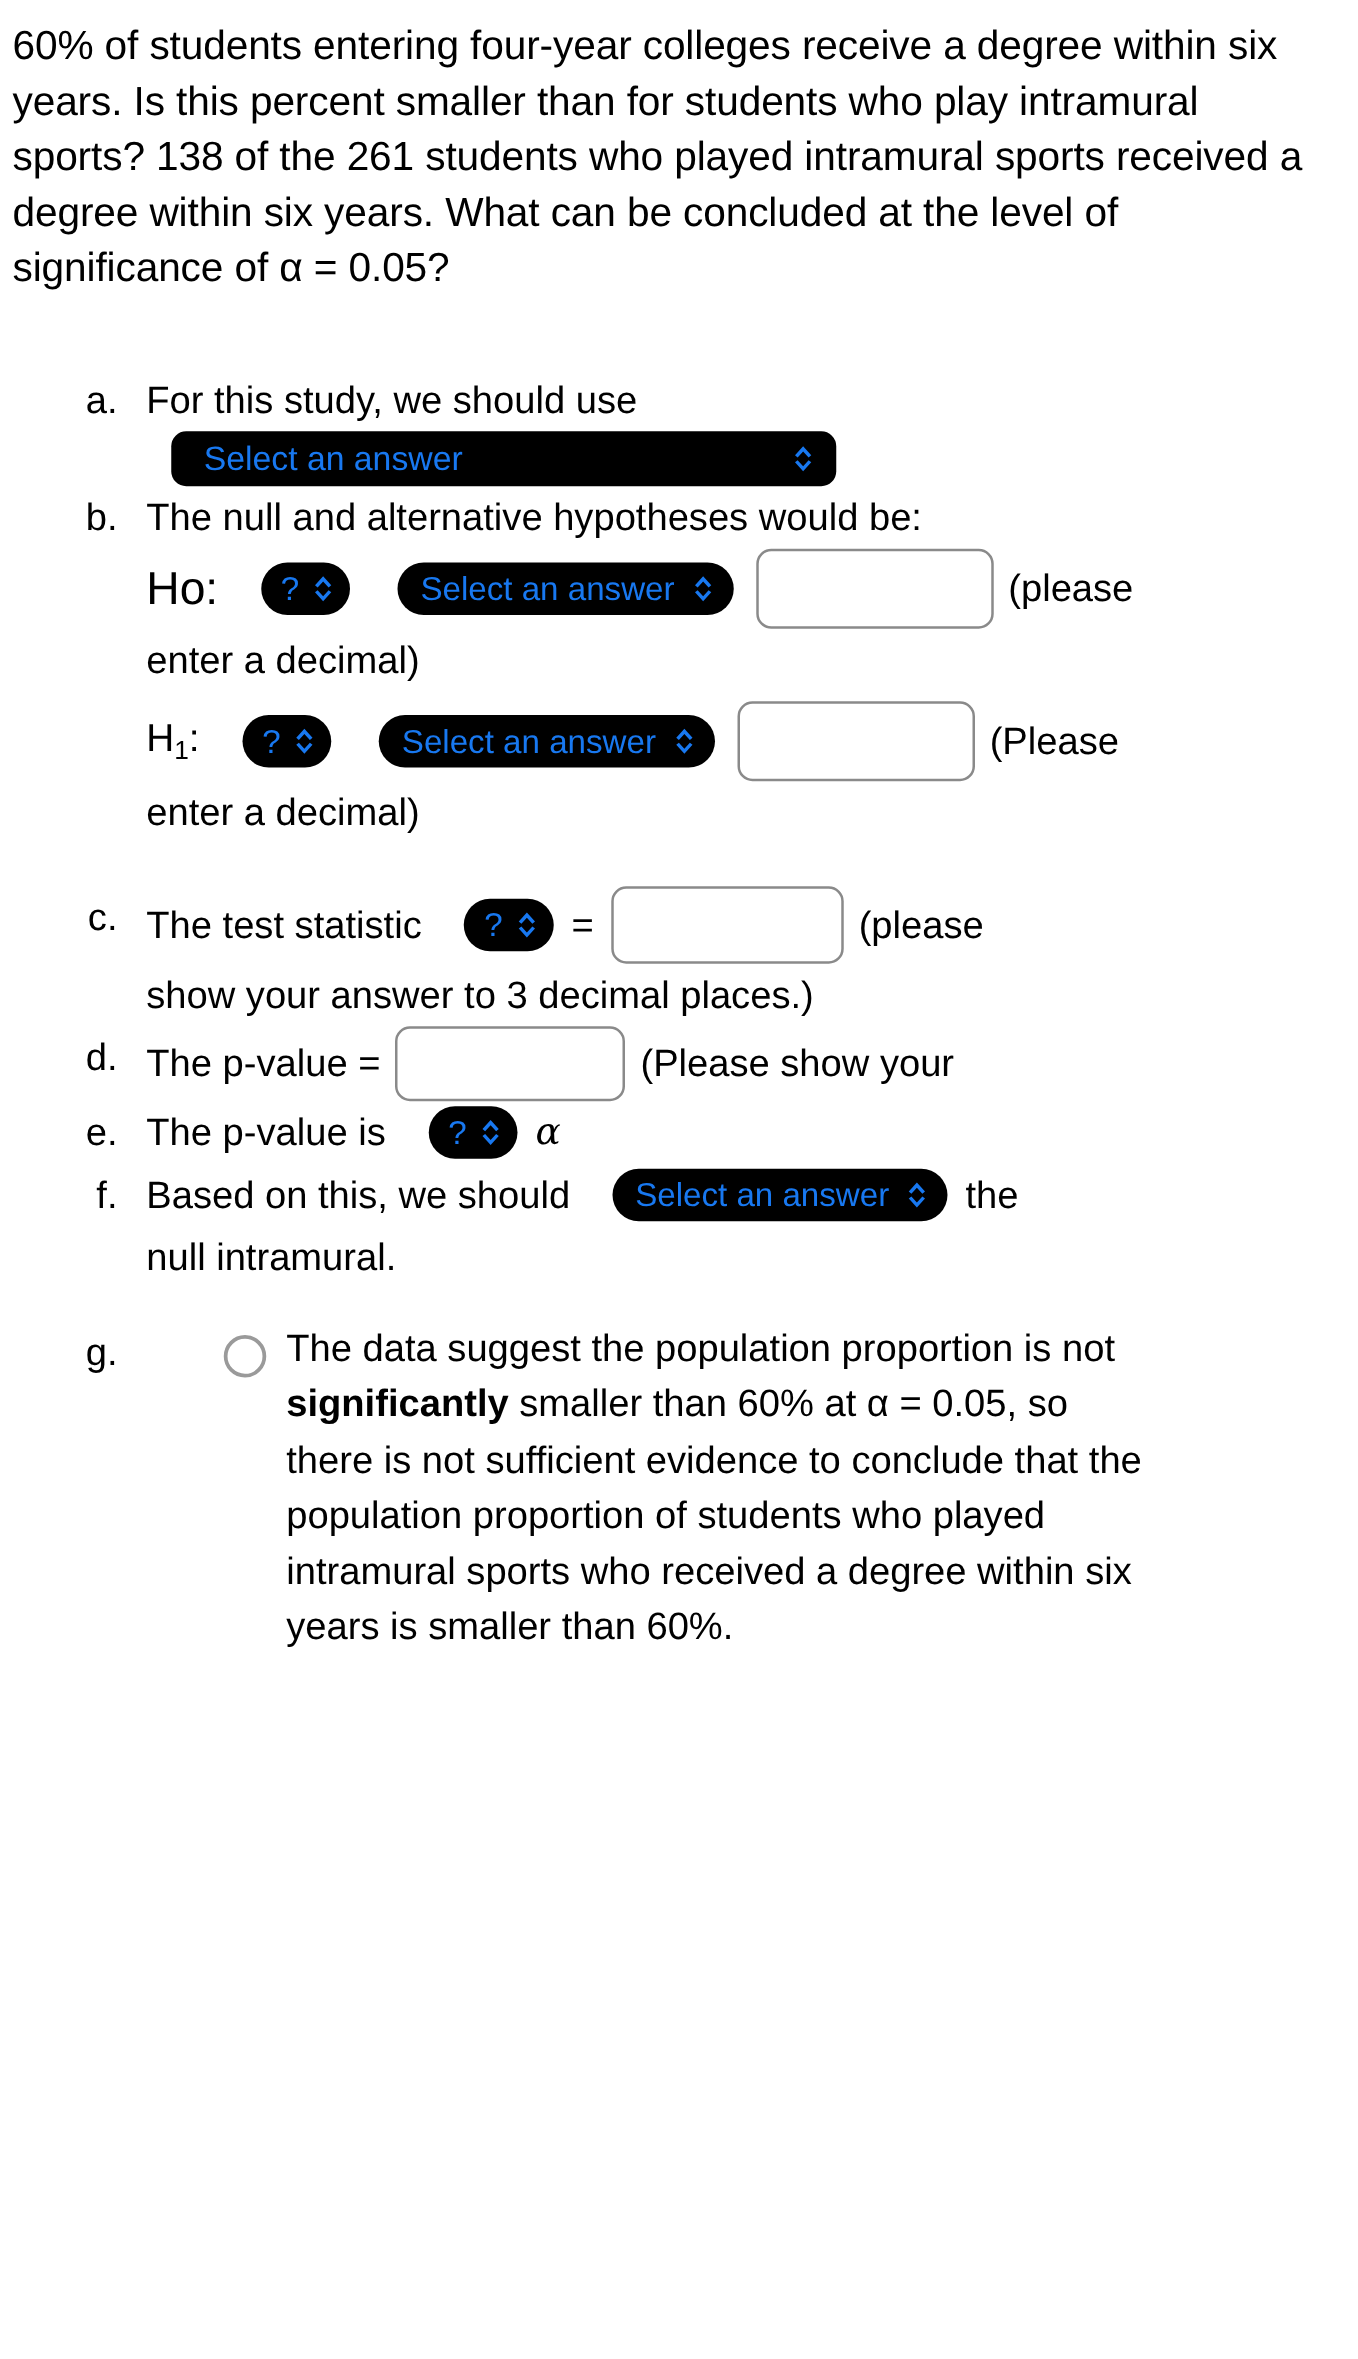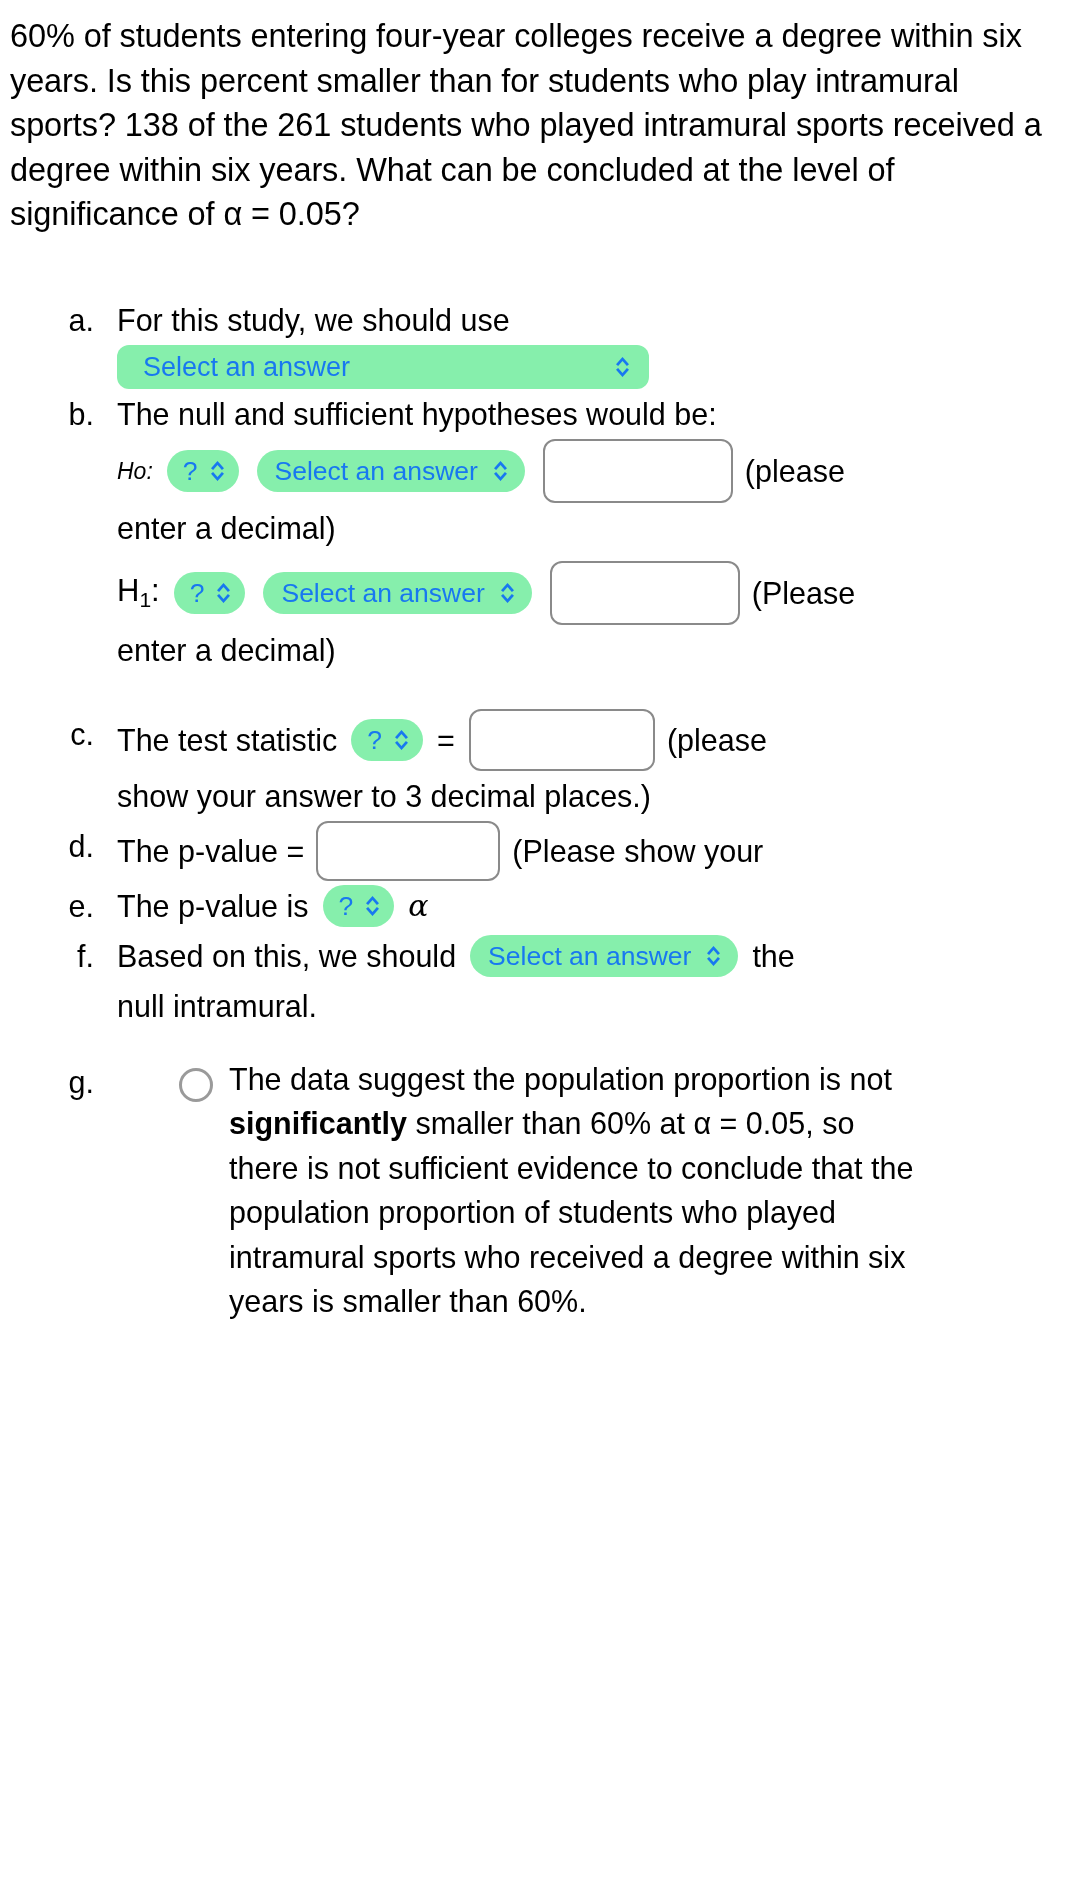--- a/index.html
+++ b/index.html
@@ -67,28 +67,29 @@
   }
   .row > * { flex: none; }
   .gap12 { width: 12px; }
   .gap14 { width: 14px; }
   .gap18 { width: 18px; }
 
   
   .pill {
     display: inline-flex;
     align-items: center;
-    background: #86efac;
+    background: #000000;
     border: none;
     border-radius: 999px;
     color: #1878f0;
     font-family: "Liberation Sans", sans-serif;
     cursor: pointer;
     white-space: nowrap;
     user-select: none;
+    margin-left: 20px;
   }
   .pill .pill-label {
     color: #1878f0;
   }
 
   
   .pill-wide {
     width: 488px;
     height: 44px;
     padding: 0 18px 0 26px;
@@ -141,21 +142,21 @@
   .tinput-md { width: 186px; height: 62px; }
   .tinput-sm { width: 184px; height: 60px; }
 
   
   .alpha {
     font-family: "DejaVu Serif", serif;
     font-style: italic;
     font-size: 30px;
   }
   .eq { font-size: 30.5px; }
-  .ho { font-size: 23px; font-style: italic; }
+  .ho { font-size: 37px; }
   .h1 { font-size: 31px; }
   .h1 sub {
     font-size: 21px;
     vertical-align: baseline;
     position: relative;
     top: 6px;
   }
 
   
   .choice {
@@ -203,21 +204,21 @@
               <path d="M8.5 2 L15 9.2 L12.9 10.9 L8.5 6.1 L4.1 10.9 L2 9.2 Z" fill="#1878f0"></path>
               <path d="M8.5 22 L2 14.8 L4.1 13.1 L8.5 17.9 L12.9 13.1 L15 14.8 Z" fill="#1878f0"></path>
             </svg>
           </span>
         </div>
       </div>
     </li>
 
     <li>
       <span class="marker">b.</span>
-      <span class="body-line">The null and sufficient hypotheses would be:</span>
+      <span class="body-line">The null and alternative hypotheses would be:</span>
 
       <div class="row">
         <span class="ho">Ho:</span>
         <span class="gap14"></span>
         <div class="pill pill-tiny">
           <span class="pill-label">?</span>
           <span class="chev">
             <svg viewBox="0 0 17 24" xmlns="http://www.w3.org/2000/svg">
               <path d="M8.5 2 L15 9.2 L12.9 10.9 L8.5 6.1 L4.1 10.9 L2 9.2 Z" fill="#1878f0"></path>
               <path d="M8.5 22 L2 14.8 L4.1 13.1 L8.5 17.9 L12.9 13.1 L15 14.8 Z" fill="#1878f0"></path>

